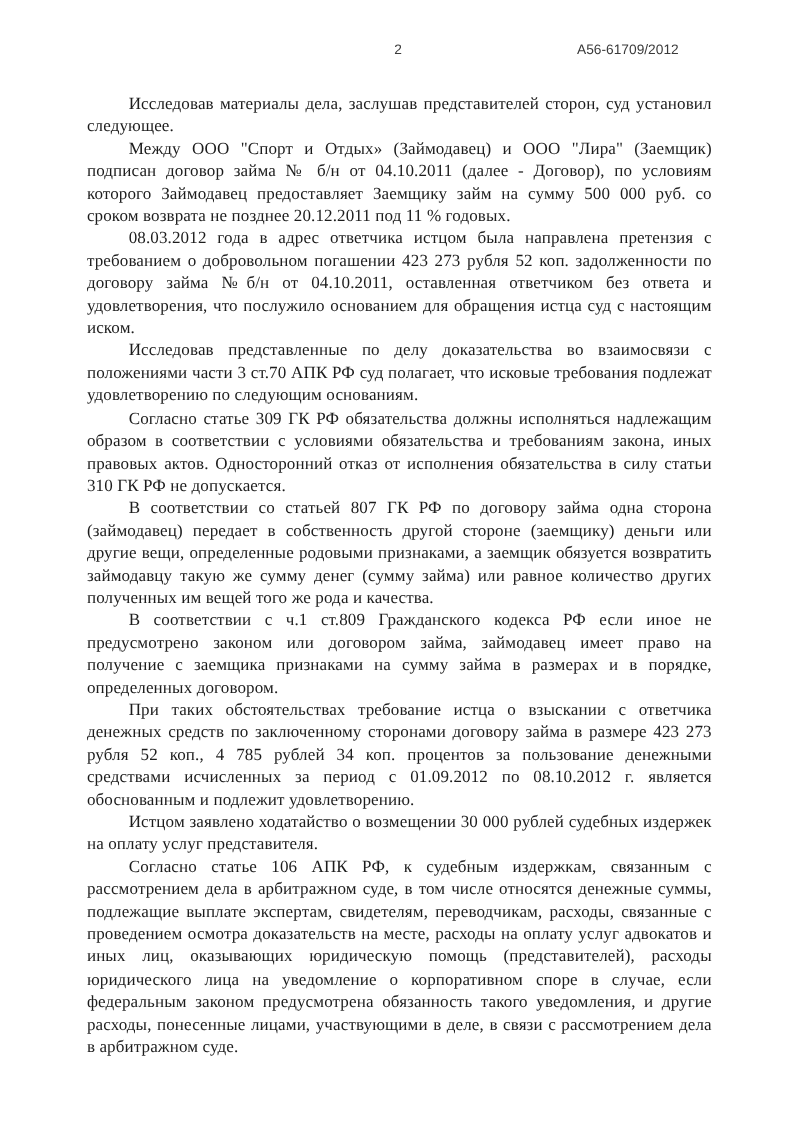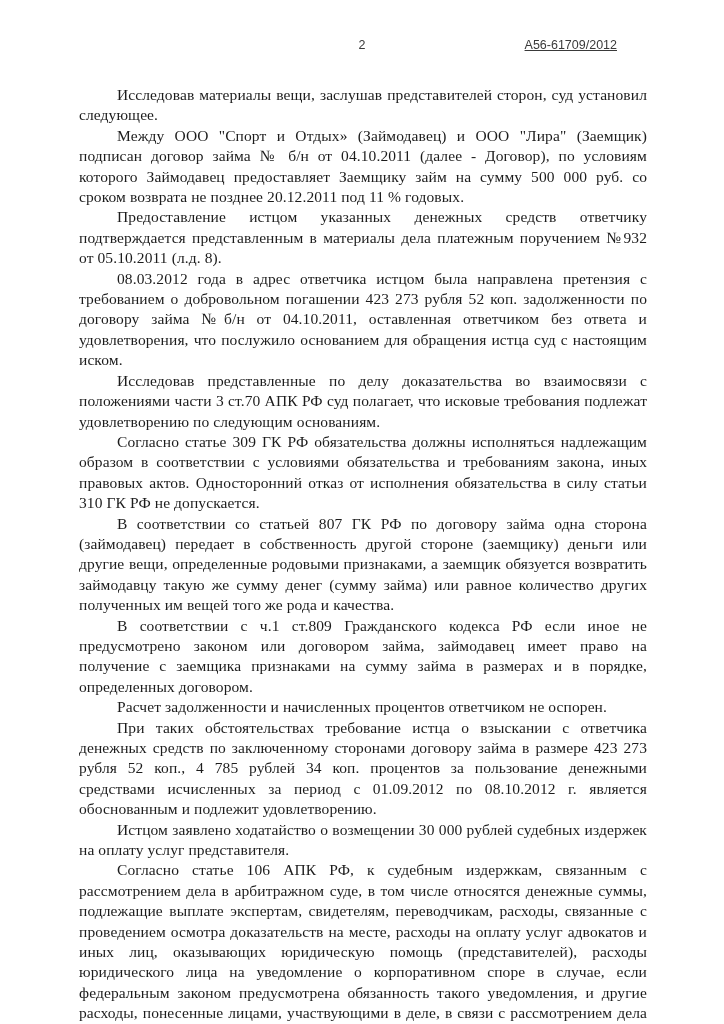--- a/index.html
+++ b/index.html
@@ -30,21 +30,20 @@
     position: absolute;
     top: 0;
     left: 0;
     width: 724px;
     text-align: center;
   }
   .case-number {
     position: absolute;
     top: 0;
     right: 107px;
-    text-decoration: underline;
   }
   .content {
     position: absolute;
     top: 85px;
     left: 79px;
     width: 568px;
     font-size: 15.5px;
     line-height: 20.4px;
     text-align: justify;
     letter-spacing: 0.1px;
@@ -59,28 +58,26 @@
 <body>
 
 <div class="page">
 
   <div class="header">
     <div class="page-number">2</div>
     <div class="case-number">А56-61709/2012</div>
   </div>
 
   <div class="content">
-    <p>Исследовав материалы вещи, заслушав представителей сторон, суд установил следующее.</p>
+    <p>Исследовав материалы дела, заслушав представителей сторон, суд установил следующее.</p>
     <p>Между ООО "Спорт и Отдых» (Займодавец) и ООО "Лира" (Заемщик) подписан договор займа № б/н от 04.10.2011 (далее - Договор), по условиям которого Займодавец предоставляет Заемщику займ на сумму 500 000 руб. со сроком возврата не позднее 20.12.2011 под 11 % годовых.</p>
-    <p>Предоставление истцом указанных денежных средств ответчику подтверждается представленным в материалы дела платежным поручением №932 от 05.10.2011 (л.д. 8).</p>
     <p>08.03.2012 года в адрес ответчика истцом была направлена претензия с требованием о добровольном погашении 423 273 рубля 52 коп. задолженности по договору займа №б/н от 04.10.2011, оставленная ответчиком без ответа и удовлетворения, что послужило основанием для обращения истца суд с настоящим иском.</p>
     <p>Исследовав представленные по делу доказательства во взаимосвязи с положениями части 3 ст.70 АПК РФ суд полагает, что исковые требования подлежат удовлетворению по следующим основаниям.</p>
     <p>Согласно статье 309 ГК РФ обязательства должны исполняться надлежащим образом в соответствии с условиями обязательства и требованиям закона, иных правовых актов. Односторонний отказ от исполнения обязательства в силу статьи 310 ГК РФ не допускается.</p>
     <p>В соответствии со статьей 807 ГК РФ по договору займа одна сторона (займодавец) передает в собственность другой стороне (заемщику) деньги или другие вещи, определенные родовыми признаками, а заемщик обязуется возвратить займодавцу такую же сумму денег (сумму займа) или равное количество других полученных им вещей того же рода и качества.</p>
     <p>В соответствии с ч.1 ст.809 Гражданского кодекса РФ если иное не предусмотрено законом или договором займа, займодавец имеет право на получение с заемщика признаками на сумму займа в размерах и в порядке, определенных договором.</p>
-    <p>Расчет задолженности и начисленных процентов ответчиком не оспорен.</p>
     <p>При таких обстоятельствах требование истца о взыскании с ответчика денежных средств по заключенному сторонами договору займа в размере 423 273 рубля 52 коп., 4 785 рублей 34 коп. процентов за пользование денежными средствами исчисленных за период с 01.09.2012 по 08.10.2012 г. является обоснованным и подлежит удовлетворению.</p>
     <p>Истцом заявлено ходатайство о возмещении 30 000 рублей судебных издержек на оплату услуг представителя.</p>
     <p>Согласно статье 106 АПК РФ, к судебным издержкам, связанным с рассмотрением дела в арбитражном суде, в том числе относятся денежные суммы, подлежащие выплате экспертам, свидетелям, переводчикам, расходы, связанные с проведением осмотра доказательств на месте, расходы на оплату услуг адвокатов и иных лиц, оказывающих юридическую помощь (представителей), расходы юридического лица на уведомление о корпоративном споре в случае, если федеральным законом предусмотрена обязанность такого уведомления, и другие расходы, понесенные лицами, участвующими в деле, в связи с рассмотрением дела в арбитражном суде.</p>
 
   </div>
 
 </div>
 
 </body></html>

